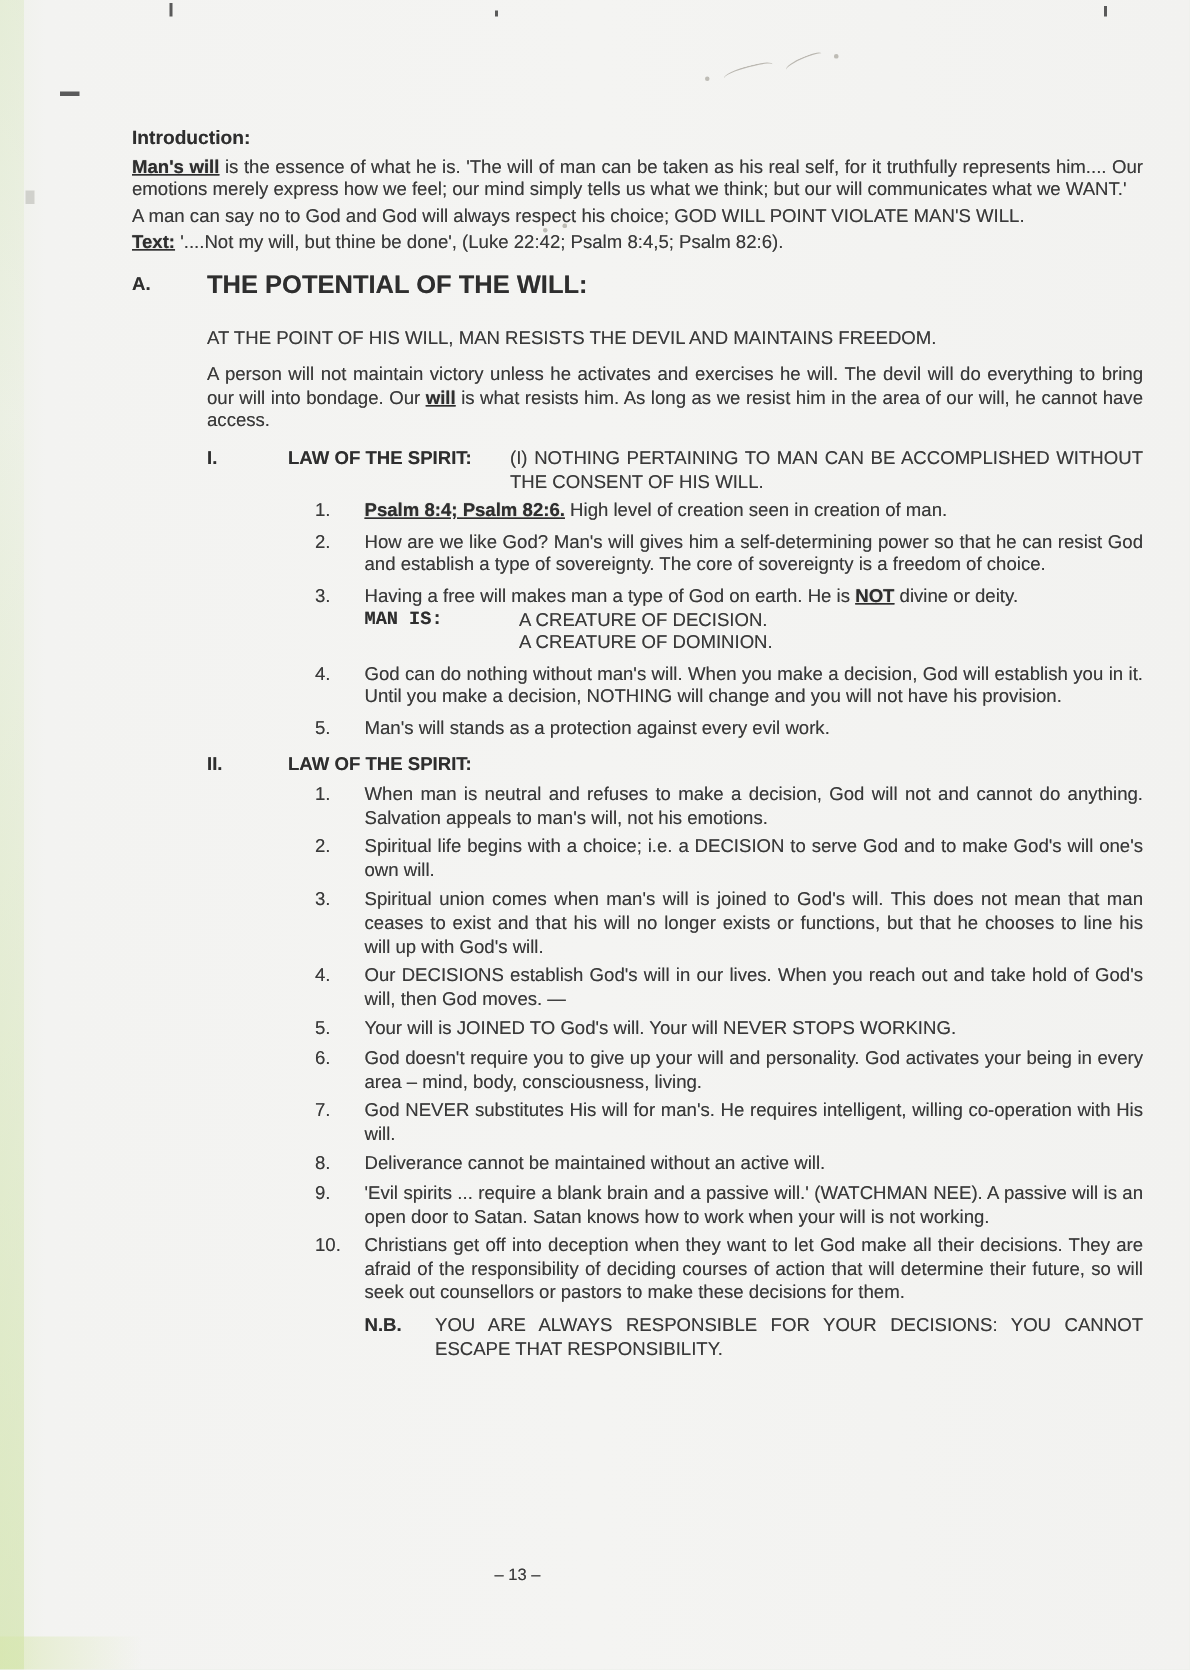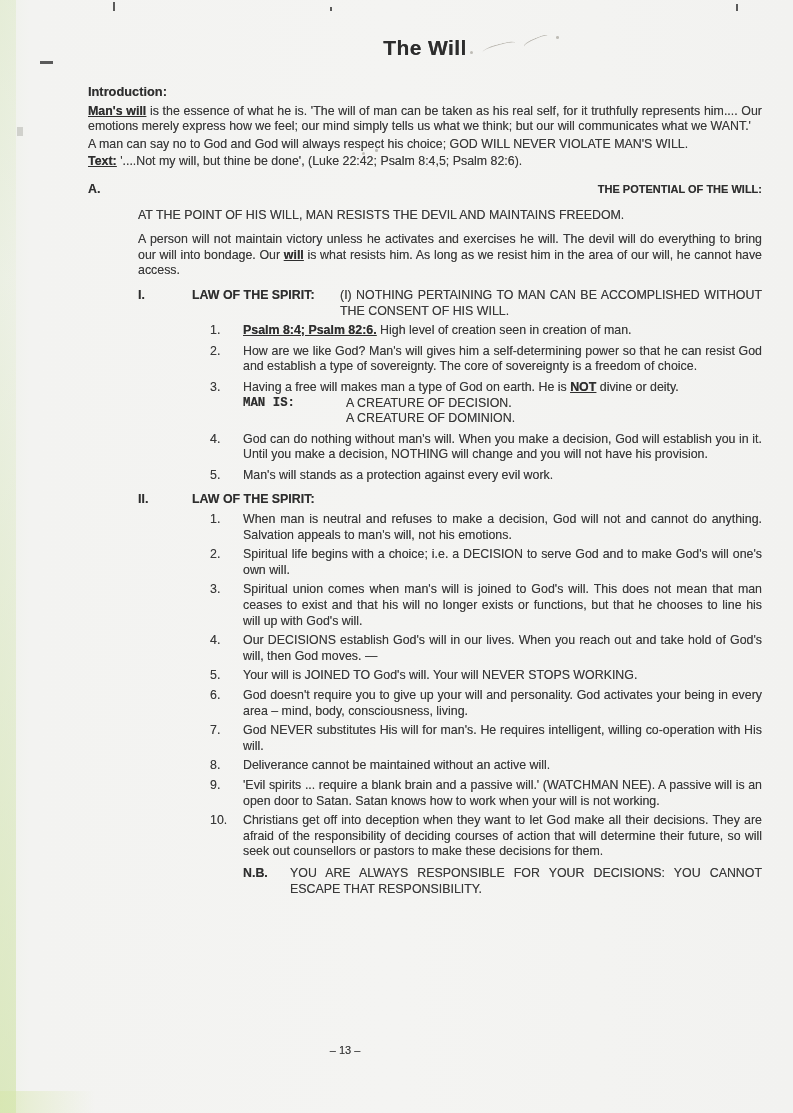--- a/index.html
+++ b/index.html
@@ -32,21 +32,21 @@
     position:absolute; top:84px; left:88px; width:674px;
     font-size:12.4px; line-height:15.6px; color:#393939;
     text-shadow:0 0 .4px rgba(55,55,55,.55);
   }
   .doc-body b, .doc-body .bold { color:#2e2e2e; text-shadow:0 0 .55px rgba(40,40,40,.7);text-decoration:underline; }
   .p { text-align:justify; margin-bottom:2px; }
   .intro-head { font-weight:bold; font-size:12.8px; color:#2e2e2e; margin-bottom:4px; }
   .section { display:flex; margin-top:12px; }
   .sec-label { width:50px; flex:none; font-weight:bold; color:#2e2e2e; }
   .sec-content { flex:1; min-width:0; }
-  .sec-head { font-weight:bold; font-size:11px; color:#2e2e2e; margin-bottom:10px;text-align:right; }
+  .sec-head { font-weight:bold; font-size:17px; color:#2e2e2e; margin-bottom:20px; }
   .caps-line { margin:3px 0 9px 0; }
   .sub { display:flex; margin-top:9px; margin-bottom:4px; }
   .sub-label { width:54px; flex:none; font-weight:bold; color:#2e2e2e; }
   .sub-head { width:148px; flex:none; font-weight:bold; color:#2e2e2e; }
   .sub-statement { flex:1; min-width:0; text-align:justify; }
   .item { display:flex; margin-left:72px; margin-bottom:5px; }
   .items-tight .item { margin-bottom:4px; }
   .item-num { width:33px; flex:none; }
   .item-text { flex:1; min-width:0; text-align:justify; }
   .manis-row { display:flex; }
@@ -76,26 +76,25 @@
   <div class="artifact" style="left:736px;top:4px;width:1.5px;height:7px;"></div>
   <div class="artifact" style="left:40px;top:61px;width:13px;height:2.5px;"></div>
   <div class="artifact light" style="left:17px;top:127px;width:6px;height:9px;opacity:.45;"></div>
   <div class="scribble" style="left:482px;top:44px;width:34px;height:8px;"></div>
   <div class="scribble" style="left:523px;top:38px;width:26px;height:7px;transform:rotate(-22deg);"></div>
   <div class="dot" style="left:470px;top:51px;width:3px;height:3px;"></div>
   <div class="dot" style="left:556px;top:36px;width:3px;height:2.5px;"></div>
   <div class="dot" style="left:362px;top:152px;width:3px;height:3px;"></div>
   <div class="dot" style="left:375px;top:149px;width:2.5px;height:2.5px;"></div>
 
-  <div class="doc-title">The Will</div>
 
   <div class="doc-body" id="doc-body">
       <div class="intro-head">Introduction:</div>
       <div class="p"><b>Man's will</b><span> is the essence of what he is. 'The will of man can be taken as his real self, for it truthfully represents him.... Our emotions merely express how we feel; our mind simply tells us what we think; but our will communicates what we WANT.'</span></div>
-      <div class="p">A man can say no to God and God will always respect his choice; GOD WILL NEVER VIOLATE MAN'S WILL.</div>
+      <div class="p">A man can say no to God and God will always respect his choice; GOD WILL POINT VIOLATE MAN'S WILL.</div>
       <div class="p"><b>Text:</b><span> '....Not my will, but thine be done', (Luke 22:42; Psalm 8:4,5; Psalm 82:6).</span></div>
       <div class="section">
         <div class="sec-label">A.</div>
         <div class="sec-content">
           <div class="sec-head">THE POTENTIAL OF THE WILL:</div>
           <div class="p caps-line">AT THE POINT OF HIS WILL, MAN RESISTS THE DEVIL AND MAINTAINS FREEDOM.</div>
           <div class="p"><span>A person will not maintain victory unless he activates and exercises he will. The devil will do everything to bring our will into bondage. Our </span><b>will</b><span> is what resists him. As long as we resist him in the area of our will, he cannot have access.</span></div>
           <div class="sub">
             <div class="sub-label">I.</div>
             <div class="sub-head">LAW OF THE SPIRIT:</div>

